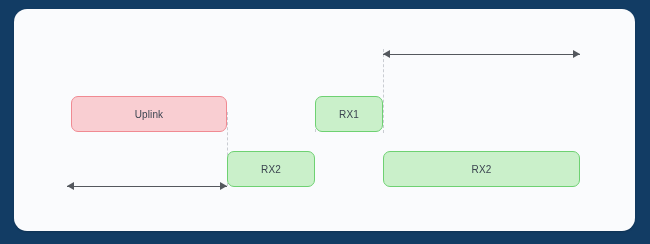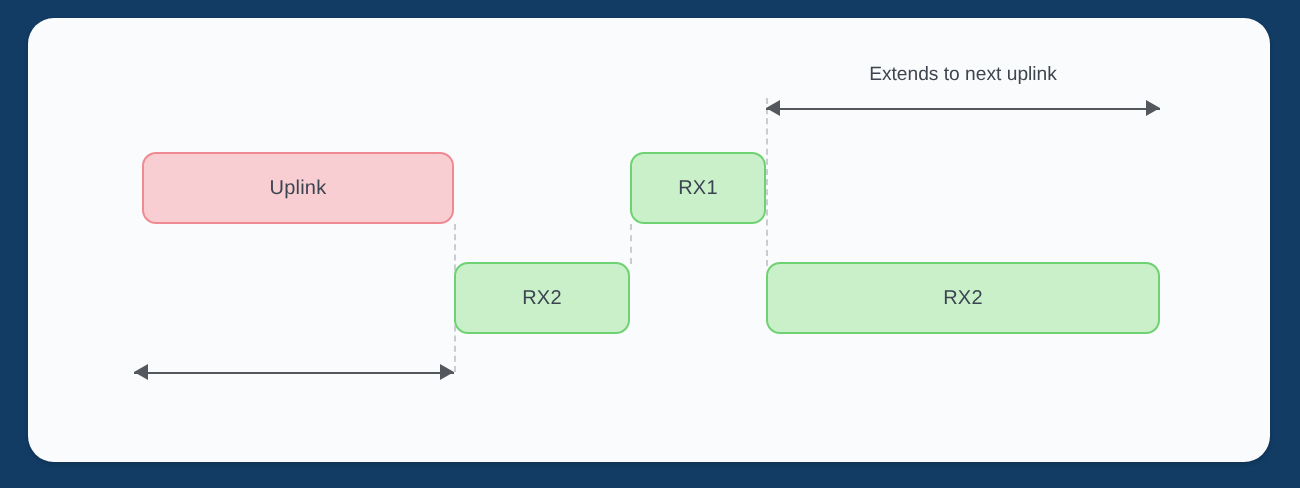--- a/index.html
+++ b/index.html
@@ -34,20 +34,21 @@
   .box {
     position: absolute;
     box-sizing: border-box;
     border-radius: 7px;
     display: flex;
     align-items: center;
     justify-content: center;
     font-size: 10px;
     color: #3b4450;
     letter-spacing: 0.1px;
+    margin-top: 20px;
   }
   .box-uplink {
     background: #f9ced2;
     border: 1.3px solid #f08a92;
   }
   .box-rx {
     background: #caf0ca;
     border: 1.3px solid #6ed172;
   }
   .dashline {
@@ -117,21 +118,20 @@
 
     <div class="box box-rx" id="blk-3" style="left: 369px; top: 122px; width: 197px; height: 36px;">
       <span>RX2</span>
     </div>
 
     <div class="arrow-wrap" id="arw-0" style="left: 369px; top: 39px; width: 197px;">
       <div class="arrow-line"></div>
       <div class="arrow-head left"></div>
       <div class="arrow-head right"></div>
     </div>
-    <div class="caption" id="cap-0" style="left: 369px; top: 23px; width: 197px;">Extends to next uplink</div>
 
     <div class="arrow-wrap" id="arw-1" style="left: 53px; top: 171px; width: 160px;">
       <div class="arrow-line"></div>
       <div class="arrow-head left"></div>
       <div class="arrow-head right"></div>
     </div>
 
   </div>
 </div>
 

